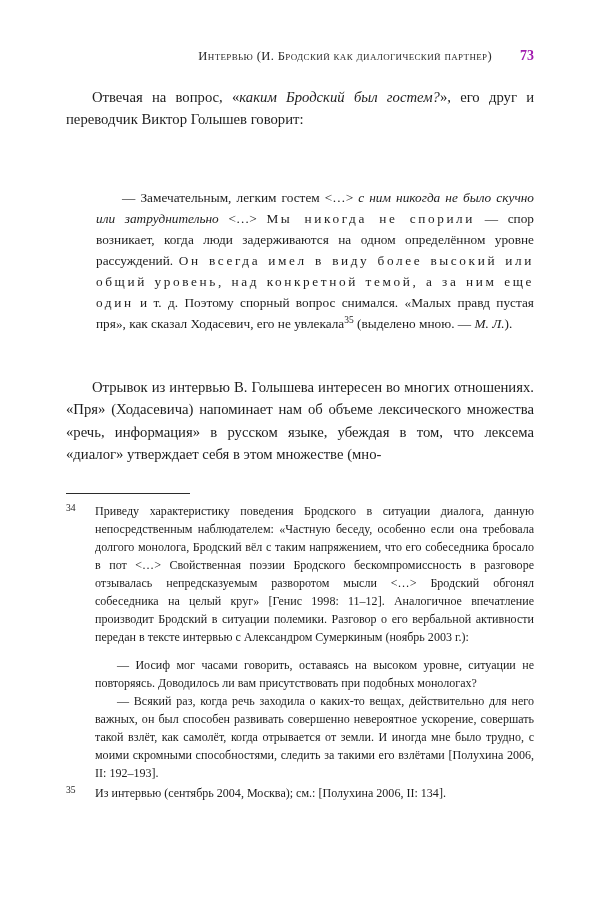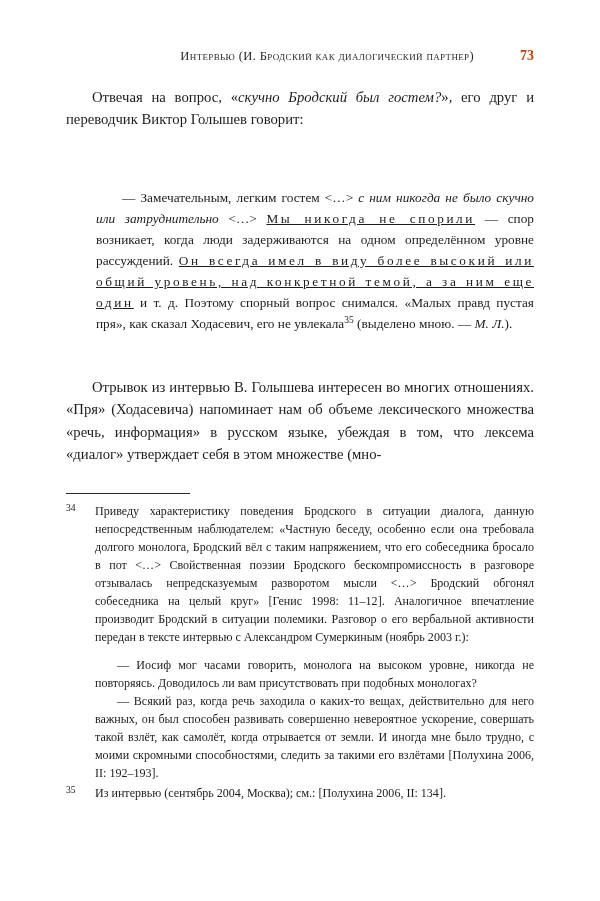--- a/index.html
+++ b/index.html
@@ -37,22 +37,22 @@
   .running-head-title {
     font-variant: small-caps;
     font-size: 12.6px;
     letter-spacing: 0.35px;
     color: #2a2a2a;
     white-space: nowrap;
   }
   .running-head-folio {
     font-size: 14px;
     font-weight: bold;
-    color: #c2410c;
-    margin-left: 38px;
+    color: #a21caf;
+    margin-left: 20px;
     min-width: 22px;
     text-align: right;
   }
 
   
   .body-block {
     position: absolute;
     left: 66px;
     top: 86px;
     width: 468px;
@@ -88,21 +88,20 @@
     margin: 0;
     font-size: 13.3px;
     line-height: 1.575;
     text-align: justify;
   }
   .blockquote p.q-first {
     text-indent: 26px;
   }
   .sp {
     letter-spacing: 2.6px;
-    text-decoration: underline;
   }
 
   
   .after-quote {
     position: absolute;
     left: 66px;
     top: 358px;
     width: 468px;
     margin-top: 18px;
   }
@@ -174,40 +173,40 @@
 <body>
 
 <div class="page">
 
   <div class="running-head">
     <span class="running-head-title">Интервью (И. Бродский как диалогический партнер)</span>
     <span class="running-head-folio">73</span>
   </div>
 
   <div class="body-block">
-    <p class="body-para indent"><span>Отвечая на вопрос, «</span><em class="it">скучно Бродский был гостем?</em><span>», его друг и переводчик Виктор Голышев говорит:</span></p>
+    <p class="body-para indent"><span>Отвечая на вопрос, «</span><em class="it">каким Бродский был гостем?</em><span>», его друг и переводчик Виктор Голышев говорит:</span></p>
   </div>
 
   <div class="blockquote">
     <p class="q-first"><span>— Замечательным, легким гостем &lt;…&gt; </span><em class="it">с ним никогда не было скучно или затруднительно</em><span> &lt;…&gt; </span><span class="sp">Мы никогда не спорили</span><span> — спор возникает, когда люди задерживаются на одном определённом уровне рассуждений. </span><span class="sp">Он всегда имел в виду более высокий или общий уровень, над конкретной темой, а за ним еще один</span><span> и т. д. Поэтому спорный вопрос снимался. «Малых правд пустая пря», как сказал Ходасевич, его не увлекала</span><span class="fn-ref">35</span><span> (выделено мною. — </span><em class="it">М. Л.</em><span>).</span></p>
   </div>
 
   <div class="after-quote">
     <p class="body-para indent">Отрывок из интервью В. Голышева интересен во многих отношениях. «Пря» (Ходасевича) напоминает нам об объеме лексического множества «речь, информация» в русском языке, убеждая в том, что лексема «диалог» утверждает себя в этом множестве (мно-</p>
   </div>
 
   <div class="footnote-rule"></div>
 
   <div class="footnotes">
     <div class="footnote">
       <span class="fn-num">34</span>
       <div class="fn-body">
         <p class="fn-first">Приведу характеристику поведения Бродского в ситуации диалога, данную непосредственным наблюдателем: «Частную беседу, особенно если она требовала долгого монолога, Бродский вёл с таким напряжением, что его собеседника бросало в пот &lt;…&gt; Свойственная поэзии Бродского бескомпромиссность в разговоре отзывалась непредсказуемым разворотом мысли &lt;…&gt; Бродский обгонял собеседника на целый круг» [Генис 1998: 11–12]. Аналогичное впечатление производит Бродский в ситуации полемики. Разговор о его вербальной активности передан в тексте интервью с Александром Сумеркиным (ноябрь 2003 г.):</p>
         <div class="fn-inner-quote">
-          <p class="iq">— Иосиф мог часами говорить, монолога на высоком уровне, никогда не повторяясь. Доводилось ли вам присутствовать при подобных монологах?</p>
+          <p class="iq">— Иосиф мог часами говорить, оставаясь на высоком уровне, ситуации не повторяясь. Доводилось ли вам присутствовать при подобных монологах?</p>
           <p class="iq">— Всякий раз, когда речь заходила о каких-то вещах, действительно для него важных, он был способен развивать совершенно невероятное ускорение, совершать такой взлёт, как самолёт, когда отрывается от земли. И иногда мне было трудно, с моими скромными способностями, следить за такими его взлётами [Полухина 2006, II: 192–193].</p>
         </div>
       </div>
     </div>
   </div>
 
   <div class="footnote-35">
     <div class="footnote">
       <span class="fn-num">35</span>
       <div class="fn-body">

